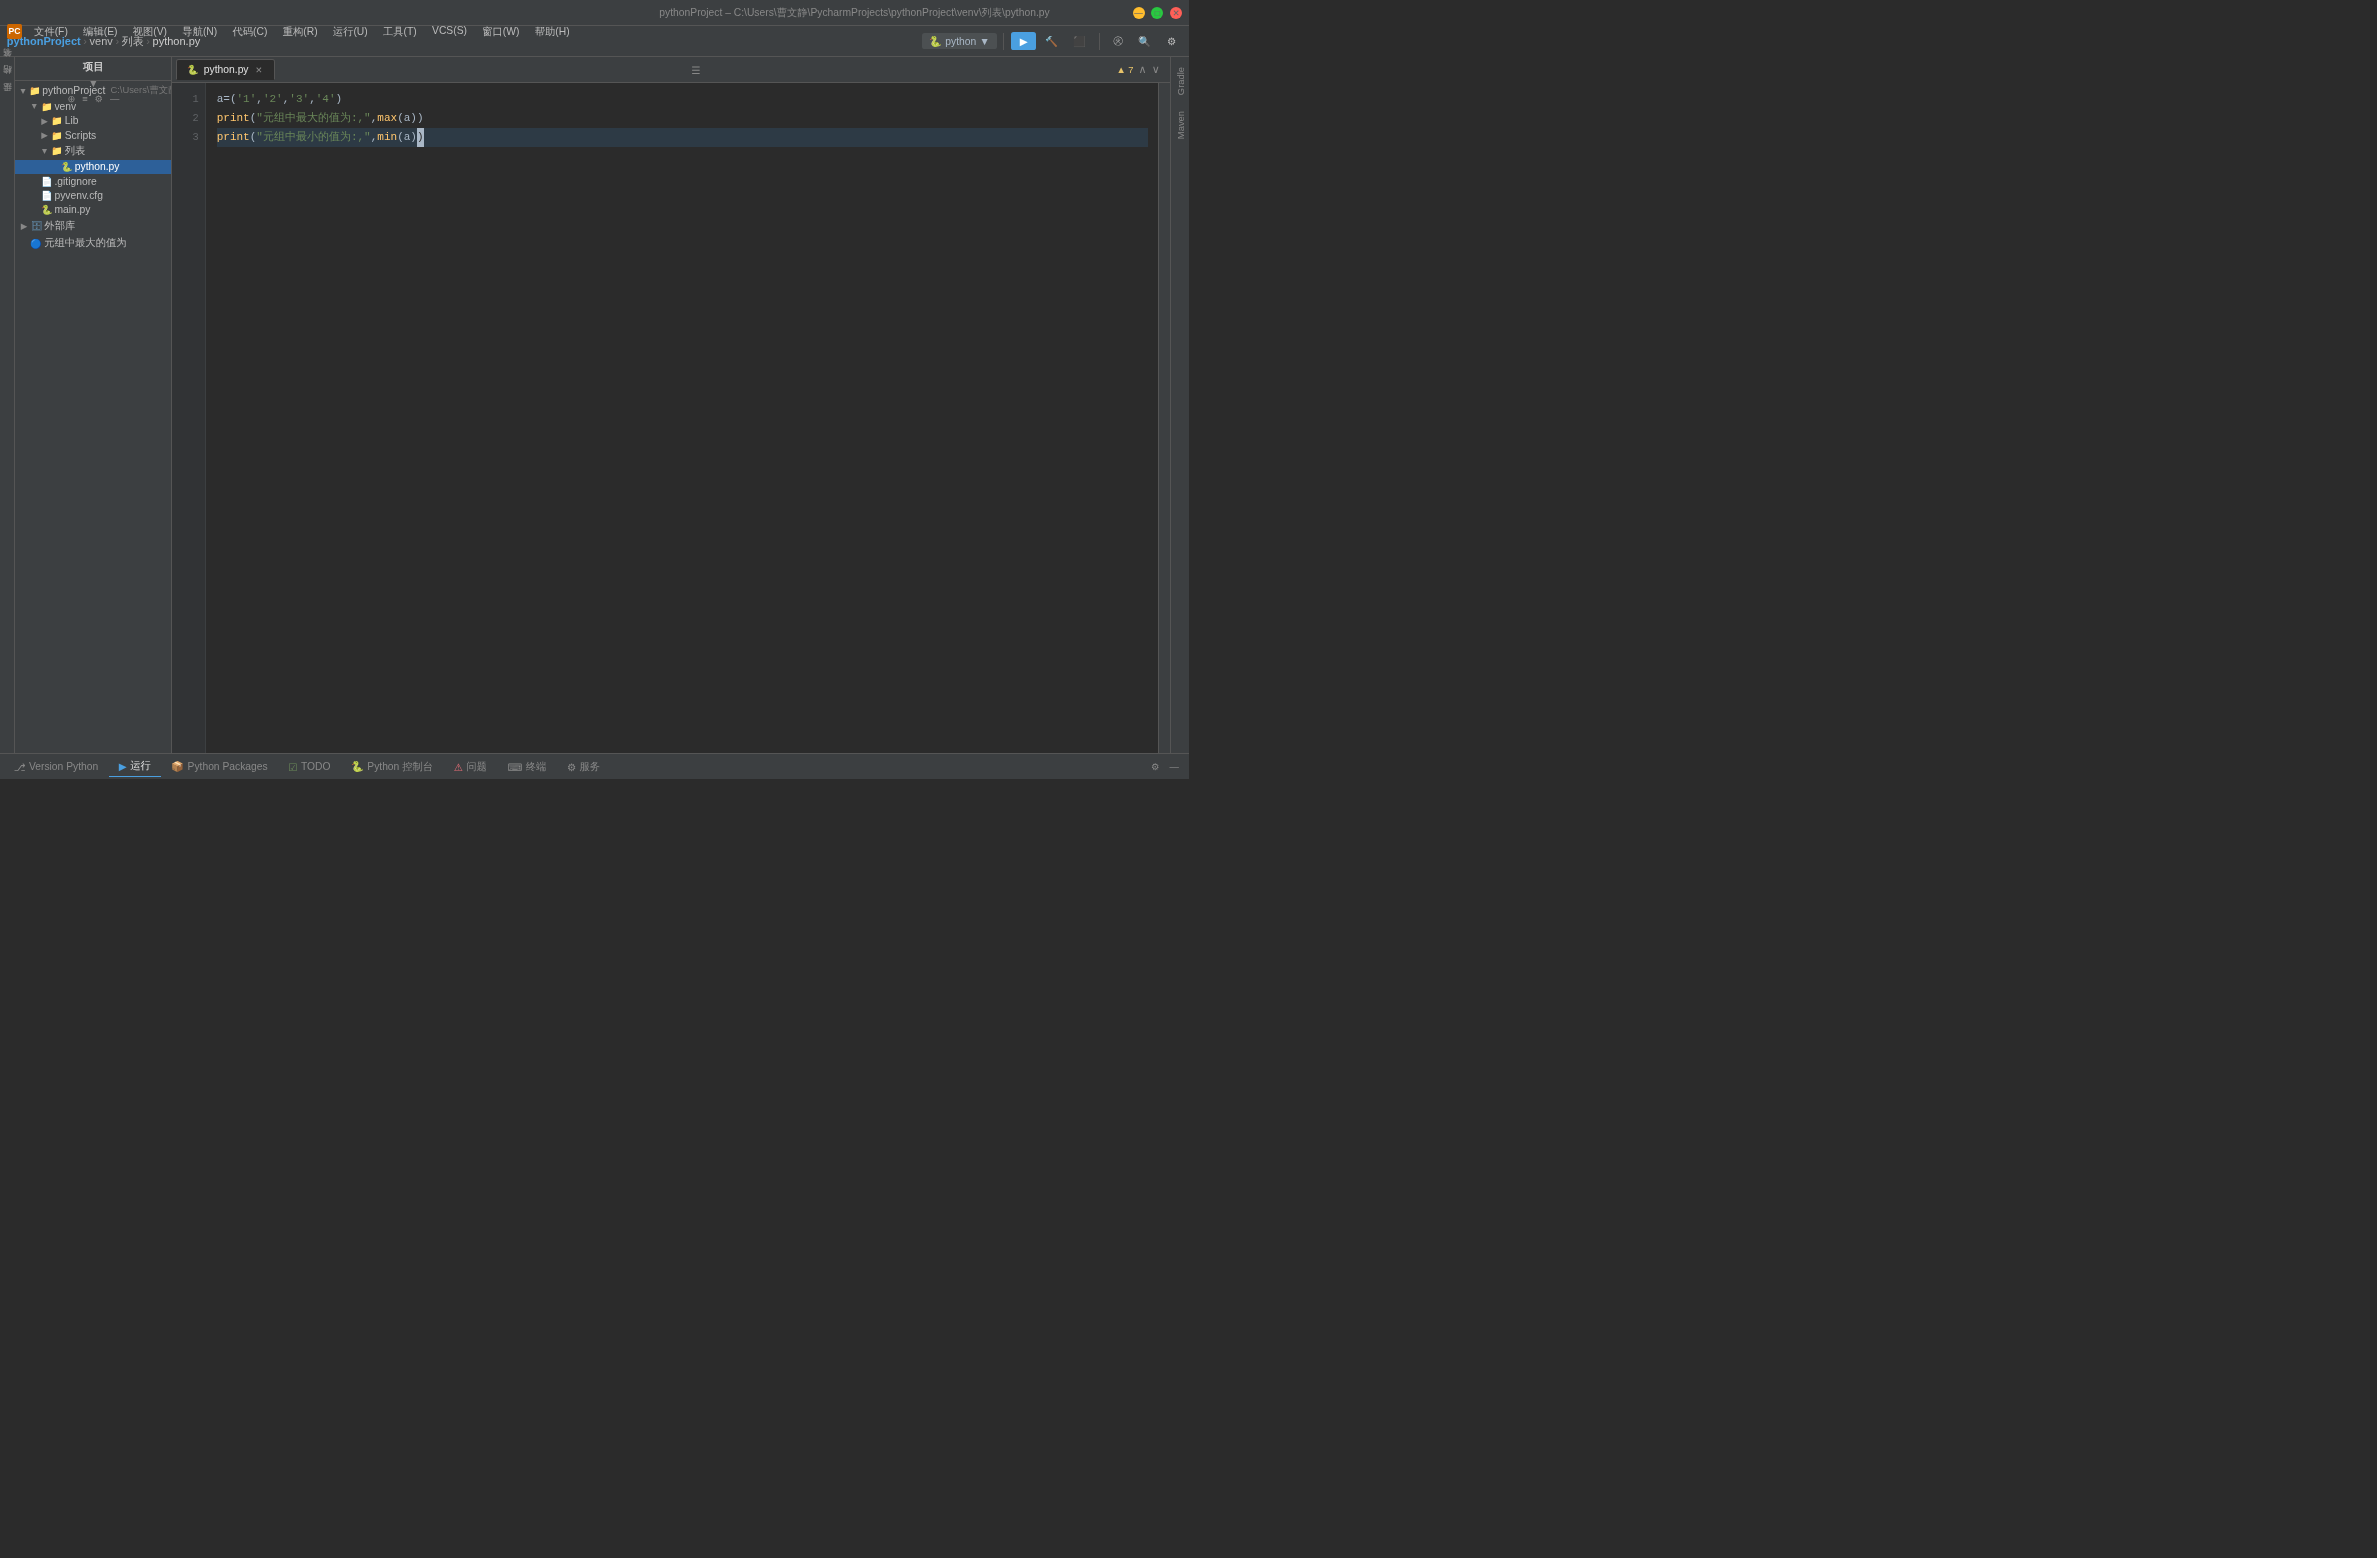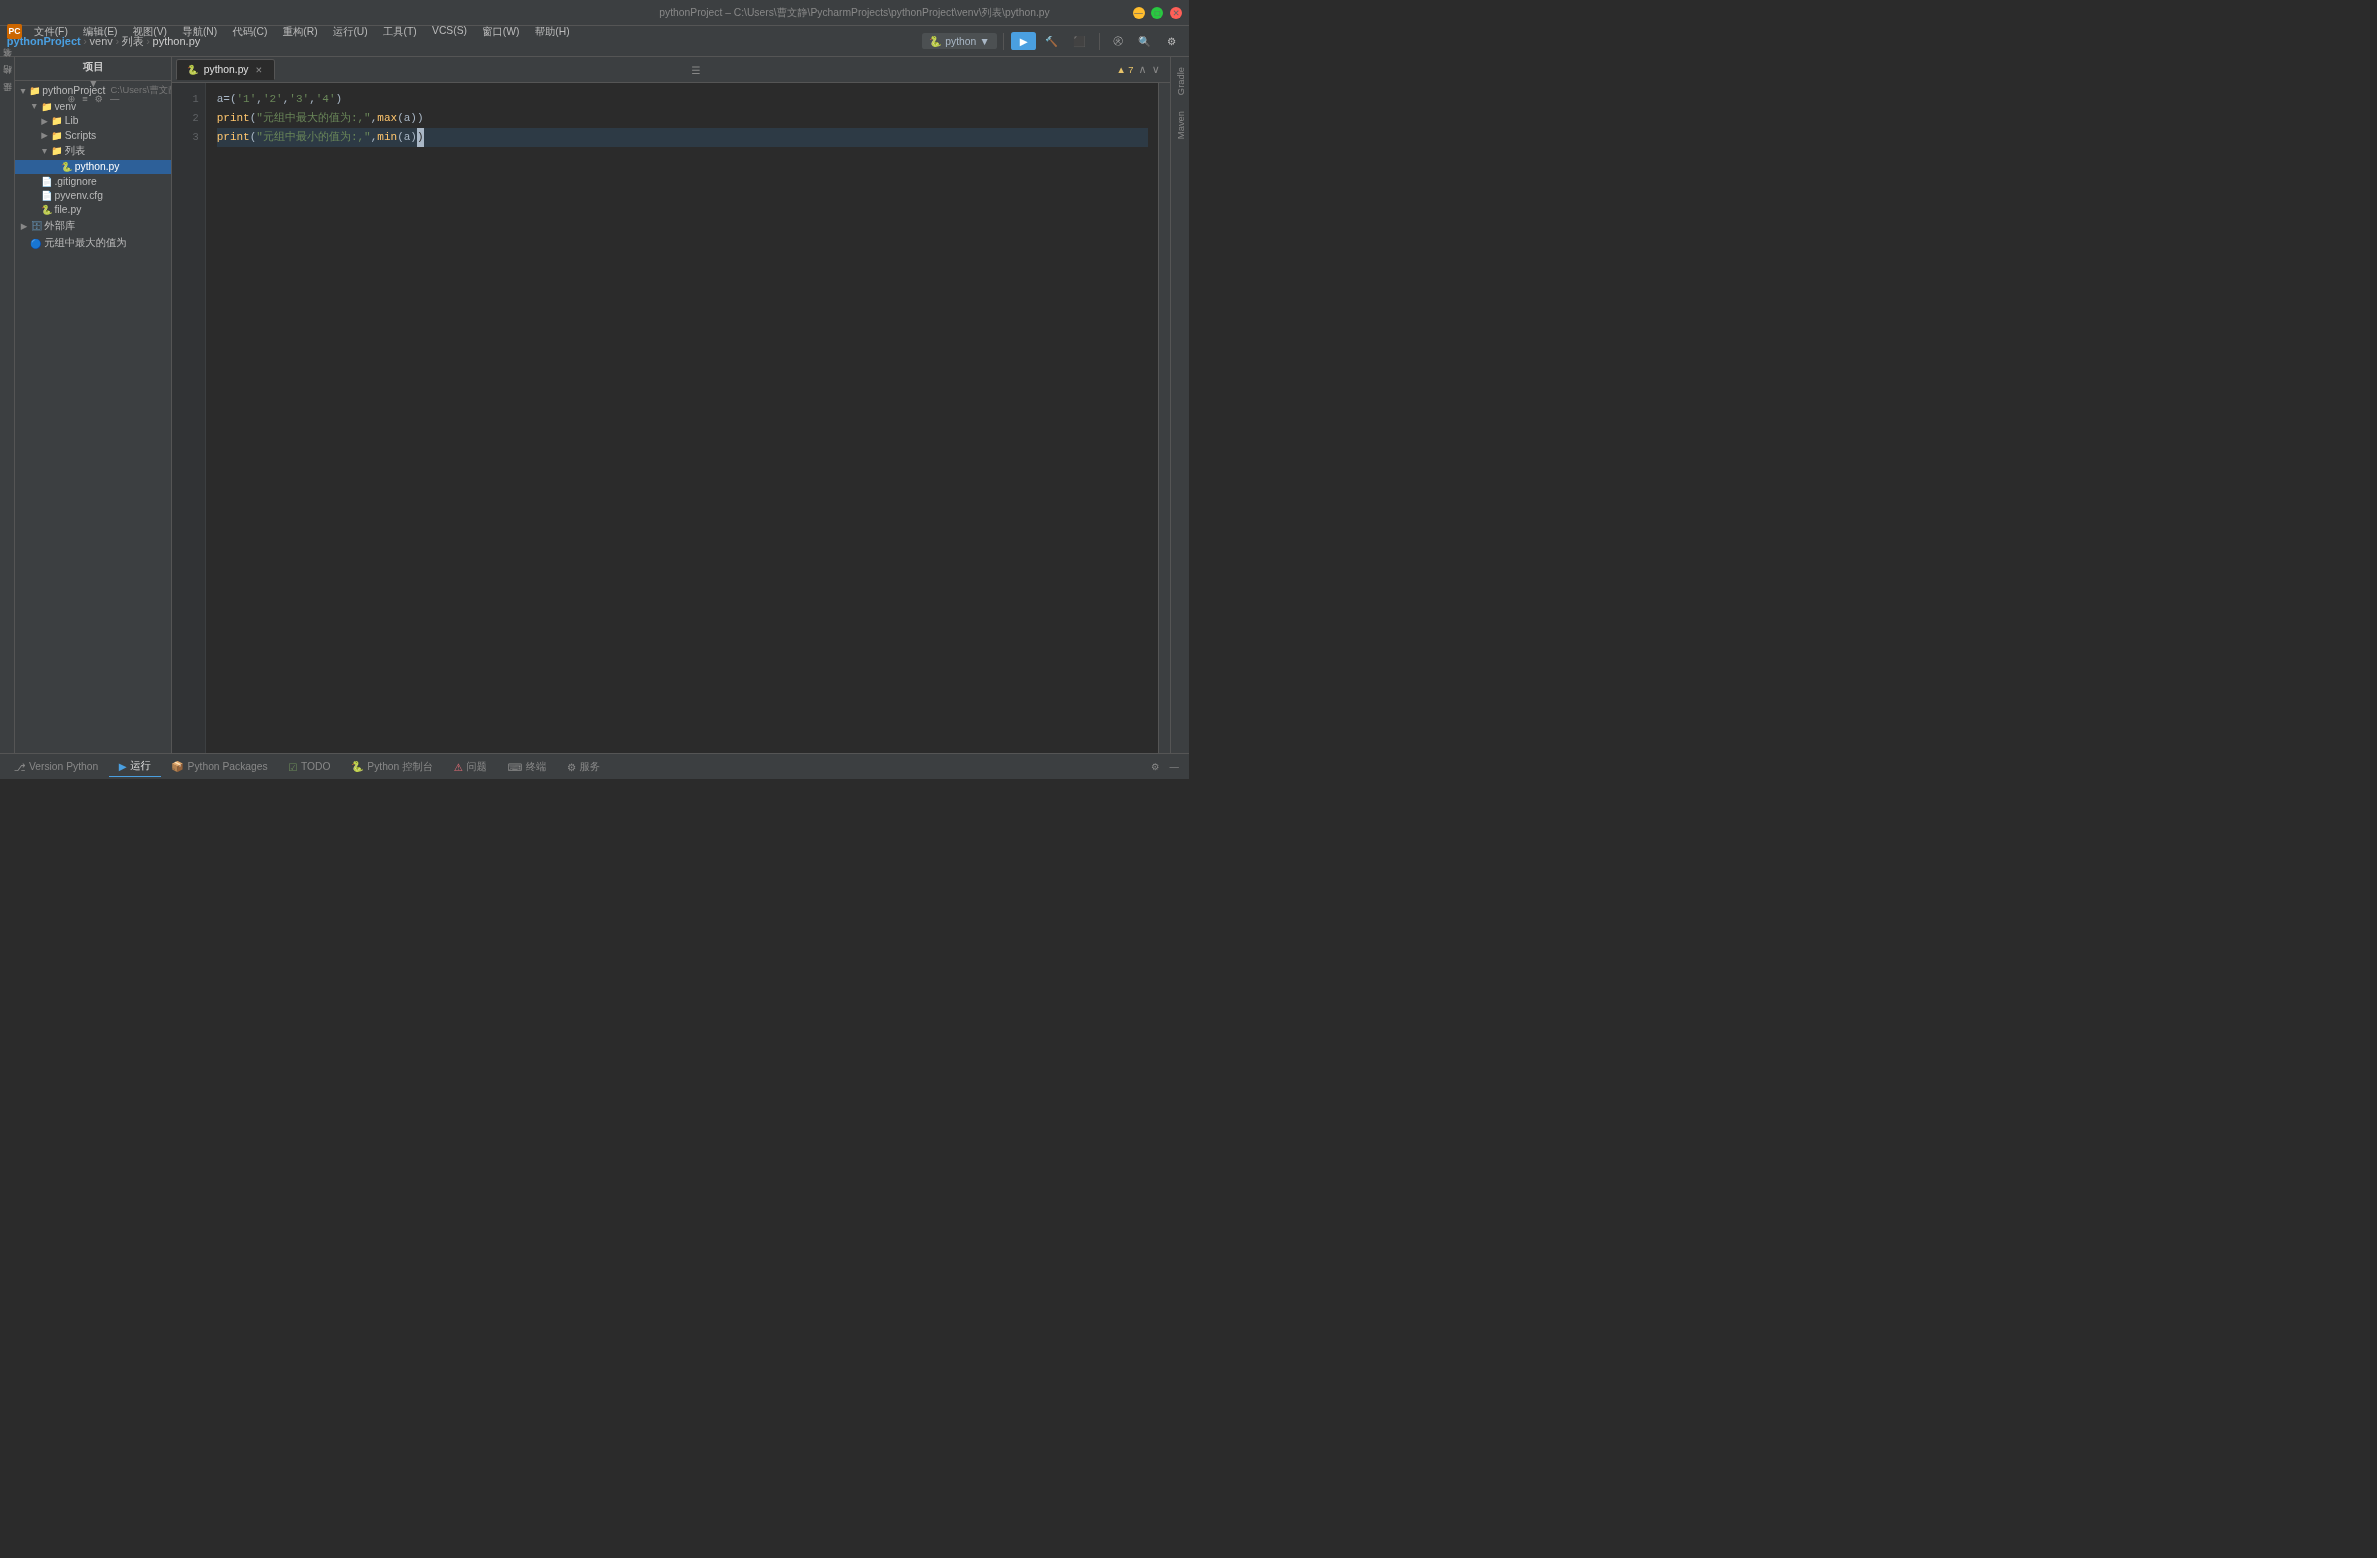--- a/index.html
+++ b/index.html
@@ -555,21 +555,21 @@
 
       <div class="tree-item indent-1">
         <span class="tree-arrow empty"></span>
         <span style="color:#808080;font-size:9.4px;">📄</span>
         <span class="tree-label">pyvenv.cfg</span>
       </div>
 
       <div class="tree-item indent-1">
         <span class="tree-arrow empty"></span>
         <span style="font-size:9.4px;">🐍</span>
-        <span class="tree-label">file.py</span>
+        <span class="tree-label">main.py</span>
       </div>
 
       <div class="tree-item">
         <span class="tree-arrow collapsed"></span>
         <span style="color:#6897bb;font-size:9.4px;">🗄</span>
         <span class="tree-label">外部库</span>
       </div>
 
       <div class="tree-item">
         <span class="tree-arrow empty"></span>

